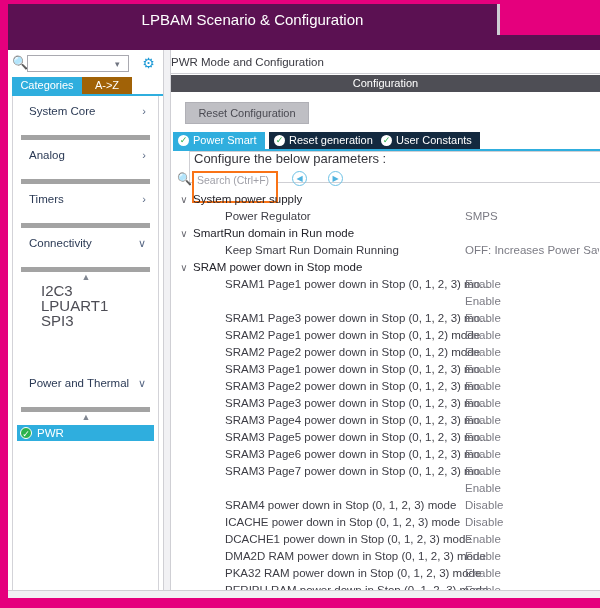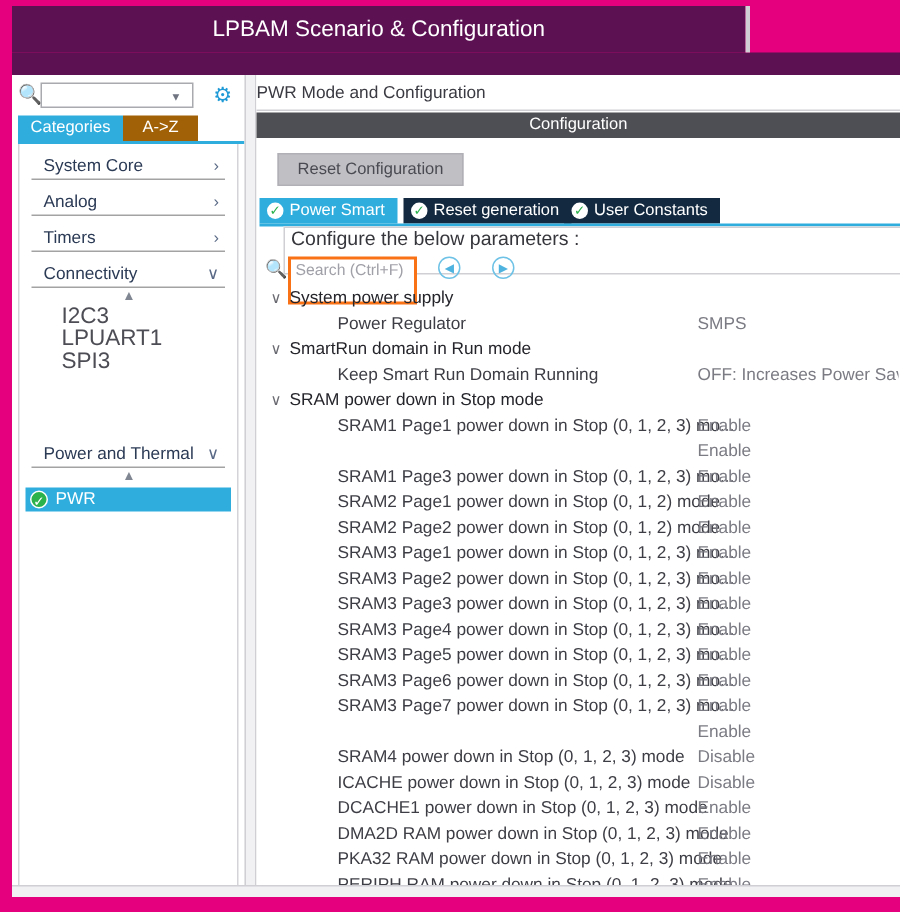--- a/index.html
+++ b/index.html
@@ -119,23 +119,23 @@
     position: absolute;
     left: 4px; top: 46px;
     width: 147px; height: 496px;
     border: 1px solid #d3d3d8;
     border-top: none;
     background: #ffffff;
     overflow: hidden;
   }
   .sb-cat {
     position: relative;
-    height: 24px;
+    height: 44px;
     margin: 0 8px;
-    border-bottom: 1px solid #a3a3a3;
+    border-bottom: 5px solid #a3a3a3;
     color: #2b3a55;
     font-size: 11.5px;
   }
   .sb-cat .lbl {
     position: absolute; left: 8px; top: 0;
     line-height: 30px;
   }
   .sb-cat .chev {
     position: absolute; right: 4px; top: 0;
     line-height: 30px; font-size: 11px; color: #5a6a86;

